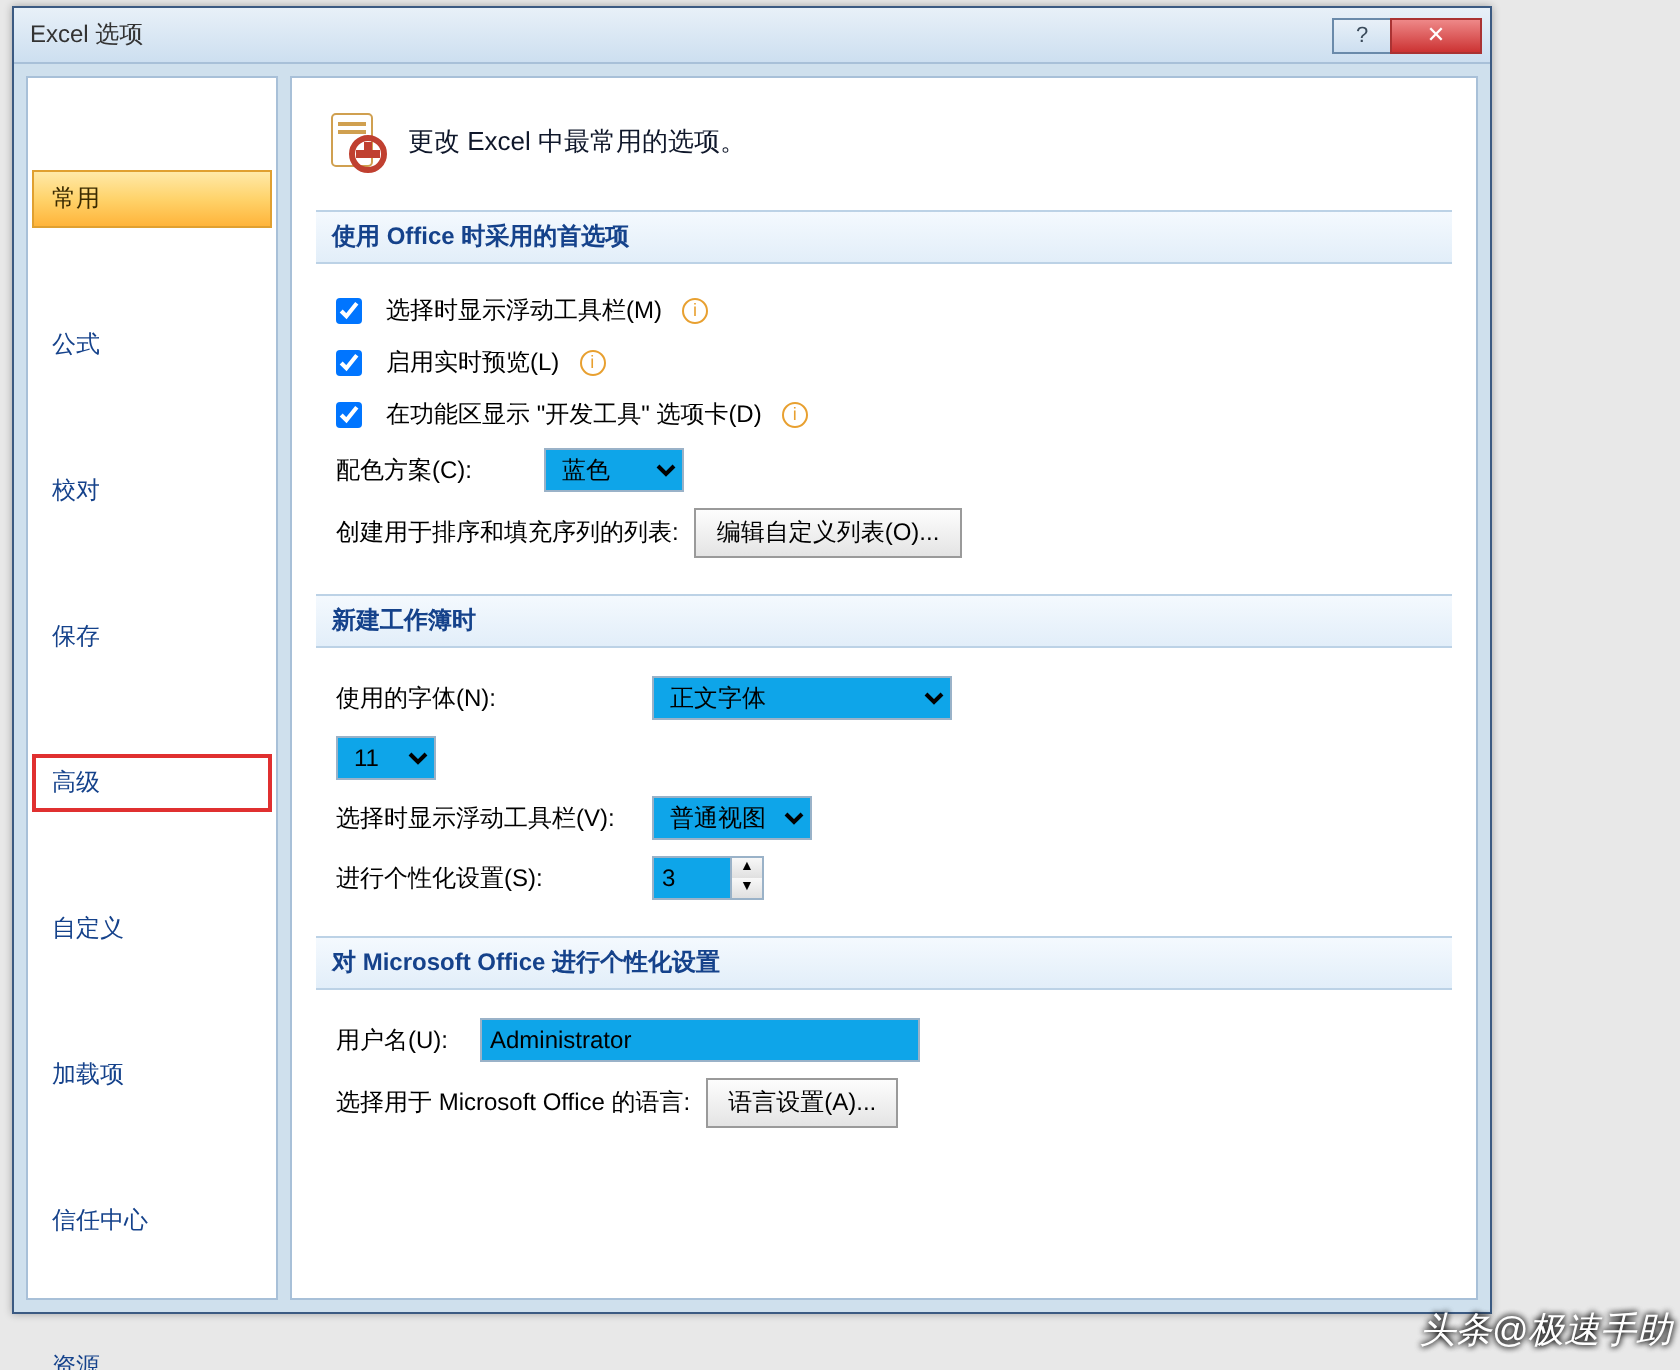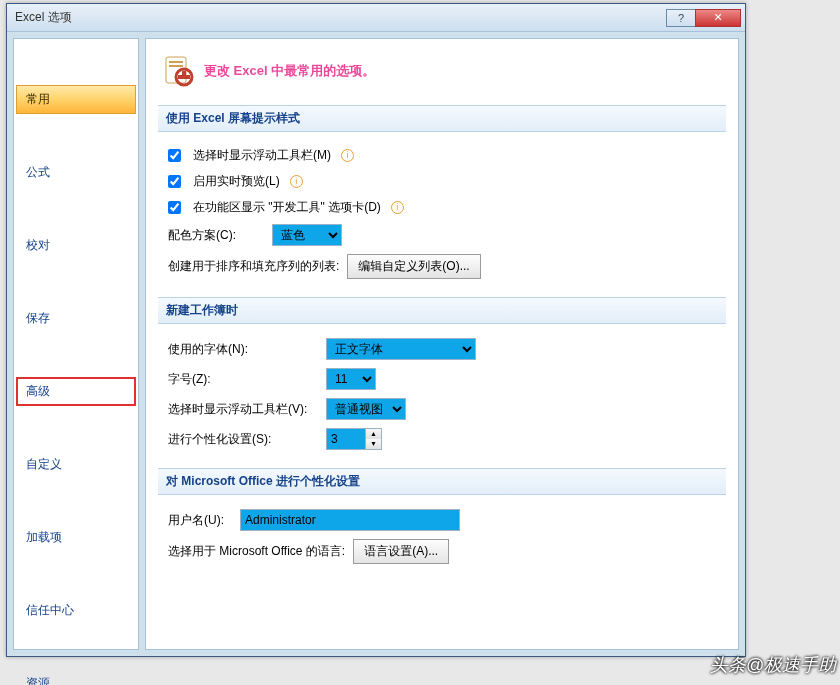--- a/index.html
+++ b/index.html
@@ -11,21 +11,21 @@
 .winbtn { width: 30px; height: 18px; border: 1px solid #6a8aaa; background: linear-gradient(#e8f0f8,#cddff0); display: flex; align-items: center; justify-content: center; font-size: 11px; color: #3a4a5a; margin-left: -1px; }
 .winbtn.close { width: 46px; background: linear-gradient(#e88,#c33); color: #fff; border-color: #a33; }
 .body { display: flex; height: calc(100% - 28px); padding: 6px; gap: 6px; }
 .sidebar { width: 126px; background: #fff; border: 1px solid #a8c0d8; padding: 2px; }
 .navitem { padding: 6px 10px; color: #15428b; cursor: pointer; margin-top: 44px; }
 .navitem.active { background: linear-gradient(#ffe9a8,#ffd36b,#ffb43a); border: 1px solid #e0a030; color: #3a2a00; padding: 5px 9px; }
 .navitem.highlight { border: 2px solid #e03030; padding: 4px 8px; }
 .main { flex: 1; background: #fff; border: 1px solid #a8c0d8; padding: 10px 12px; overflow: auto; }
 .banner { display: flex; align-items: center; gap: 10px; padding: 6px 4px 14px; }
 .banner-icon { width: 32px; height: 32px; display: flex; align-items: center; justify-content: center; }
-.banner-text { color: #ec4899; font-size: 13px; font-weight: bold; }
+.banner-text { color: #0f172a; font-size: 13px; }
 .group { margin: 4px 0 14px; }
 .group-hdr { background: linear-gradient(#f4f9fe,#e2eef9); border: 1px solid #bcd2e6; border-left: none; border-right: none; color: #15428b; font-weight: bold; padding: 4px 8px; margin-bottom: 10px; }
 .row { display: flex; align-items: center; padding: 4px 10px; gap: 8px; min-height: 26px; }
 .row label { cursor: default; }
 .lbl { width: 150px; }
 .info-icon { display: inline-block; width: 13px; height: 13px; border: 1px solid #e8a030; border-radius: 50%; color: #e8a030; font-size: 9px; text-align: center; line-height: 11px; margin-left: 2px; vertical-align: middle; }
 input[type=checkbox] { margin-right: 4px; }
 select, input[type=text] { border: 1px solid #9ab2c8; padding: 2px 4px; font-size: 12px; font-family: inherit; height: 22px; background: #0ea5e9; }
 .spin-wrap { display: flex; }
 .spin-wrap input { width: 40px; }
@@ -66,21 +66,21 @@
               <rect x="7" y="10" width="14" height="2" fill="#d0a050"></rect>
               <circle cx="22" cy="22" r="8" fill="none" stroke="#c04030" stroke-width="3"></circle>
               <rect x="20" y="16" width="4" height="8" fill="#c04030"></rect>
               <rect x="16" y="20" width="12" height="4" fill="#c04030"></rect>
             </svg>
         </div>
         <div class="banner-text">更改 Excel 中最常用的选项。</div>
       </div>
 
       <div class="group">
-        <div class="group-hdr">使用 Excel 屏幕提示样式</div>
+        <div class="group-hdr">使用 Office 时采用的首选项</div>
         <div class="row">
           <input type="checkbox" checked="" style="">
           <label><span>选择时显示浮动工具栏(M)</span></label>
           <span class="info-icon">i</span>
         </div>
         <div class="row">
           <input type="checkbox" checked="" style="">
           <label><span>启用实时预览(L)</span></label>
           <span class="info-icon">i</span>
         </div>
@@ -99,21 +99,20 @@
         </div>
       </div>
 
       <div class="group">
         <div class="group-hdr">新建工作簿时</div>
         <div class="row">
           <span class="lbl">使用的字体(N):</span>
           <select style="width:150px"><option>正文字体</option></select>
         </div>
         <div class="row">
-          <span class="lbl">字号(Z):</span>
           <select style="width:50px"><option>11</option></select>
         </div>
         <div class="row">
           <span class="lbl">选择时显示浮动工具栏(V):</span>
           <select style="width:80px"><option>普通视图</option></select>
         </div>
         <div class="row">
           <span class="lbl">进行个性化设置(S):</span>
           <div class="spin-wrap">
             <input type="text" value="3" style="">

